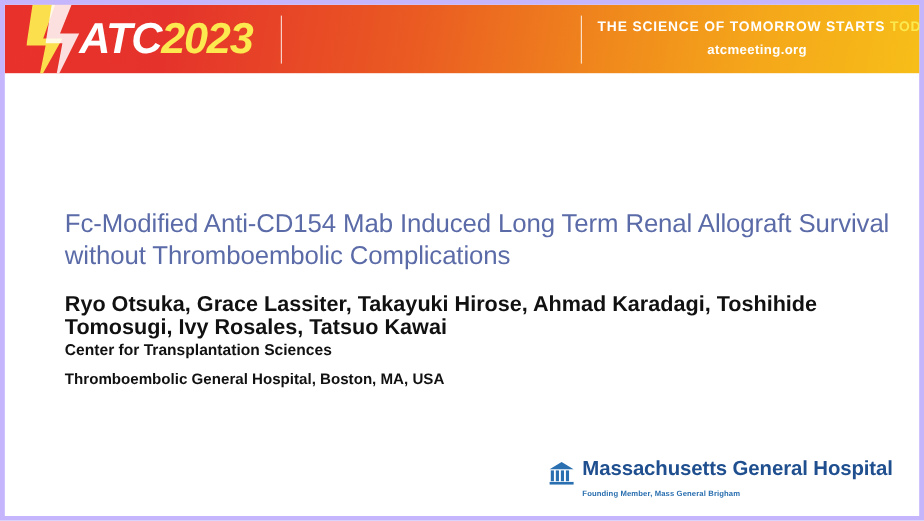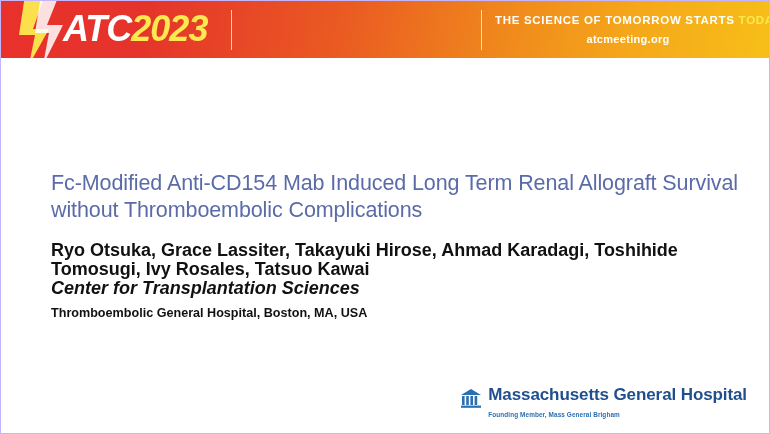--- a/index.html
+++ b/index.html
@@ -9,21 +9,21 @@
   }
   body {
     font-family: "Liberation Sans", sans-serif;
   }
   .slide {
     position: relative;
     width: 770px;
     height: 434px;
     background: #ffffff;
     overflow: hidden;
-    border: 1px solid #c4b5fd;
+    border: 4px solid #c4b5fd;
     box-sizing: border-box;
   }
 
   
   .banner {
     position: absolute;
     top: 0; left: 0;
     width: 770px;
     height: 57px;
     background: linear-gradient(100deg, #e8312a 0%, #e5332b 18%, #ea5a22 44%, #f08a1c 66%, #f5a81a 82%, #f7bf18 100%);
@@ -125,25 +125,24 @@
   }
   .authors {
     color: #111111;
     font-size: 18px;
     font-weight: bold;
     line-height: 19px;
     margin: 0;
   }
   .affil {
     color: #111111;
-    font-size: 18px;
+    font-size: 13px;
     font-weight: bold;
     line-height: 19px;
     margin: 0;
-    font-style: italic;
   }
   .affil2 {
     color: #111111;
     font-size: 12.6px;
     font-weight: bold;
     line-height: 19px;
     margin: 6px 0 0 0;
   }
 
   

